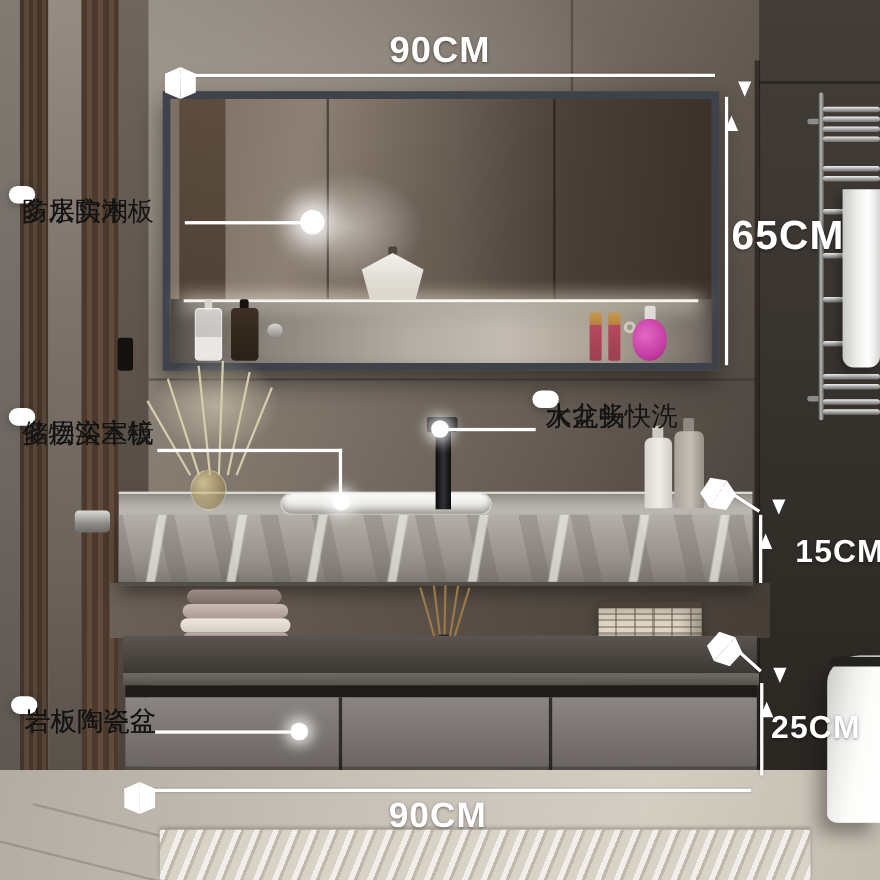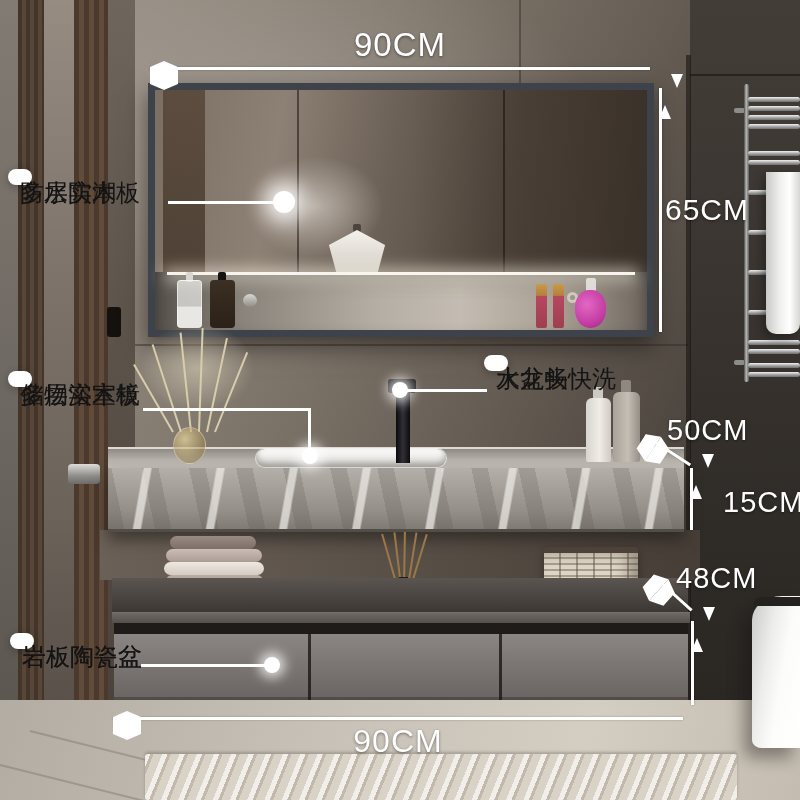--- a/index.html
+++ b/index.html
@@ -141,21 +141,21 @@
   .plank{height:2px;background:rgba(110,100,90,.35);transform:rotate(14deg);transform-origin:left center;}
   .rug{left:145px;top:754px;width:592px;height:46px;border-radius:3px;background-color:#d9d2c7;
     background-image:repeating-linear-gradient(112deg,rgba(255,255,255,.65) 0 5px,rgba(160,150,134,.42) 5px 8px,rgba(255,255,255,0) 8px 16px);
     box-shadow:0 -2px 3px rgba(90,84,74,.35);}
   .toilet{left:752px;top:596px;width:48px;height:152px;border-radius:30px 0 0 10px / 24px 0 0 8px;
     background:linear-gradient(100deg,#c9c9c7,#ededeb 35%,#fcfcfa 60%,#ffffff);
     box-shadow:-8px 10px 16px rgba(20,18,15,.4);}
   .toilet-seat{left:754px;top:597px;width:46px;height:9px;border-radius:14px 0 0 4px;background:#23221f;}
 
   
-  .dim{color:#ffffff;font-weight:400;letter-spacing:1px;z-index:55;
+  .dim{color:#ffffff;font-weight:700;letter-spacing:1px;z-index:55;
        text-shadow:0 1px 3px rgba(0,0,0,.45);white-space:nowrap;}
   .arrow{background:#ffffff;z-index:54;box-shadow:0 0 2px rgba(0,0,0,.3);}
   .arrow.h{height:3px;}
   .arrow.h::before{content:'';left:-2px;top:50%;transform:translateY(-50%);width:0;height:0;
     border-top:6px solid transparent;border-bottom:6px solid transparent;border-right:14px solid #fff;}
   .arrow.h::after{content:'';right:-2px;top:50%;transform:translateY(-50%);width:0;height:0;
     border-top:6px solid transparent;border-bottom:6px solid transparent;border-left:14px solid #fff;}
   .arrow.v{width:3px;}
   .arrow.v::before{content:'';top:-2px;left:50%;transform:translateX(-50%);width:0;height:0;
     border-left:6px solid transparent;border-right:6px solid transparent;border-bottom:14px solid #fff;}
@@ -282,32 +282,31 @@
     <div class="plank" style="left:0px;top:64px;width:150px;"></div>
   </div>
   <div class="rug"></div>
   <div class="toilet"></div>
   <div class="toilet-seat"></div>
 
   <div class="dim" style="left:150px;top:26px;width:500px;text-align:center;font-size:33px;">90CM</div>
   <div class="arrow h" style="left:150px;top:67px;width:500px;"></div>
 
   <div class="arrow v" style="left:659px;top:88px;height:244px;"></div>
-  <div class="dim" style="left:665px;top:193px;font-size:30px;">65CM</div>
-
-  <div class="dim" style="left:667px;top:414px;font-size:29px;">50CM</div>
+  <div class="dim" style="left:665px;top:193px;font-size:37px;">65CM</div>
+
   <div class="arrow h" style="left:645px;top:434px;width:54px;transform:rotate(33deg);transform-origin:left center;"></div>
 
   <div class="arrow v" style="left:690px;top:468px;height:62px;"></div>
   <div class="dim" style="left:723px;top:486px;font-size:29px;">15CM</div>
 
-  <div class="dim" style="left:676px;top:562px;font-size:29px;">48CM</div>
   <div class="arrow h" style="left:653px;top:574px;width:52px;transform:rotate(42deg);transform-origin:left center;"></div>
 
   <div class="arrow v" style="left:691px;top:621px;height:84px;"></div>
+  <div class="dim" style="left:701px;top:646px;font-size:29px;">25CM</div>
 
   <div class="arrow h" style="left:113px;top:717px;width:570px;"></div>
   <div class="dim" style="left:113px;top:723px;width:570px;text-align:center;font-size:32px;">90CM</div>
 
   <div class="conn" style="left:168px;top:201px;width:116px;height:3px;"></div>
   <div class="dot big" style="left:284px;top:202px;"></div>
   <div class="callout" style="left:8px;top:169px;">
     <div>防水防潮</div>
     <div>多层实木板</div>
   </div>

